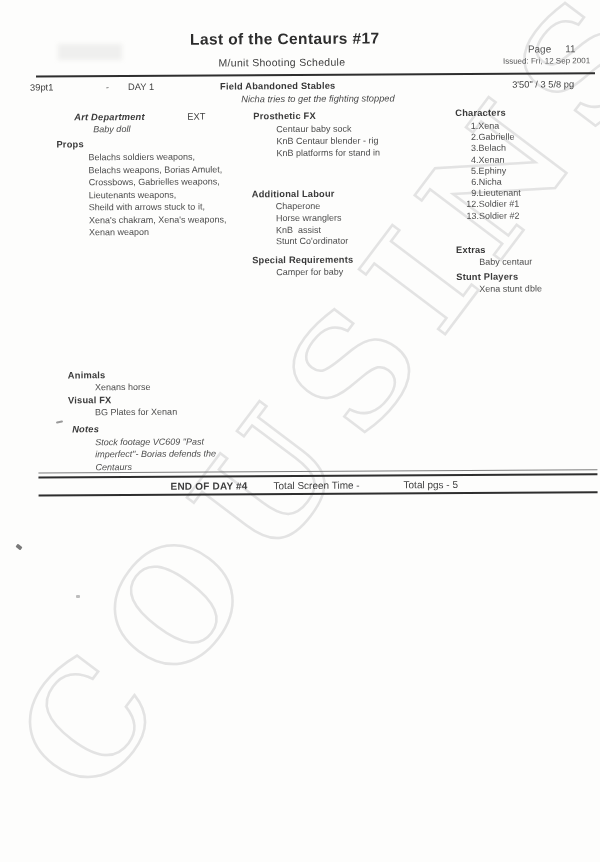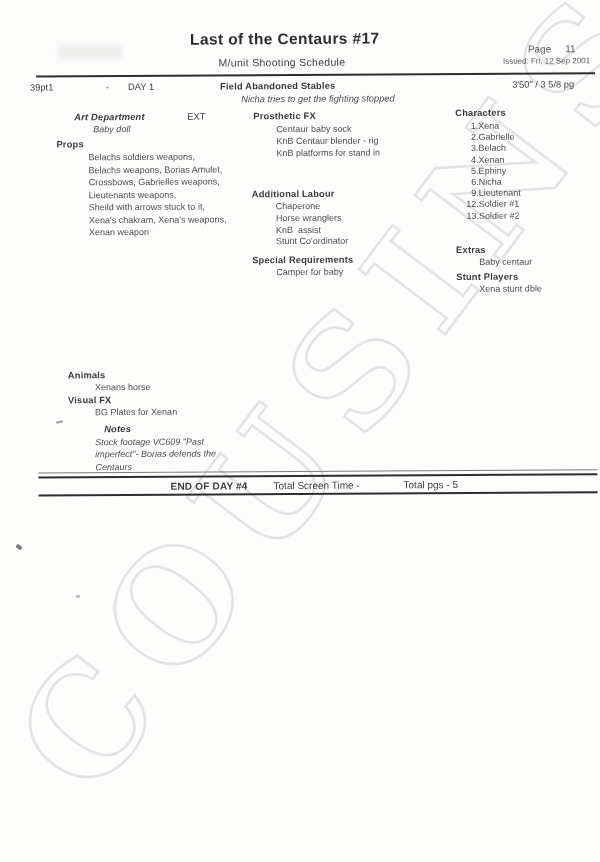--- a/index.html
+++ b/index.html
@@ -89,21 +89,21 @@
       <div class="itm">Xena's chakram, Xena's weapons,</div>
       <div class="itm">Xenan weapon</div>
     </div>
 
     <div class="abs hdr" style="left:68px; top:369px;">Animals</div>
     <div class="abs itm" style="left:95px; top:381px;">Xenans horse</div>
 
     <div class="abs hdr" style="left:68px; top:394px;">Visual FX</div>
     <div class="abs itm" style="left:95px; top:406px;">BG Plates for Xenan</div>
 
-    <div class="abs hdr italic" style="left:72px; top:423px;margin-left:32px;">Notes</div>
+    <div class="abs hdr italic" style="left:72px; top:423px;">Notes</div>
     <div class="abs lh123" style="left:95px; top:435px;">
       <div class="itm italic">Stock footage VC609 "Past</div>
       <div class="itm italic">imperfect"- Borias defends the</div>
       <div class="itm italic">Centaurs</div>
     </div>
 
     <div class="abs hdr" style="left:255px; top:111px;">Prosthetic FX</div>
     <div class="abs lh118" style="left:278px; top:124px;">
       <div class="itm">Centaur baby sock</div>
       <div class="itm">KnB Centaur blender - rig</div>

